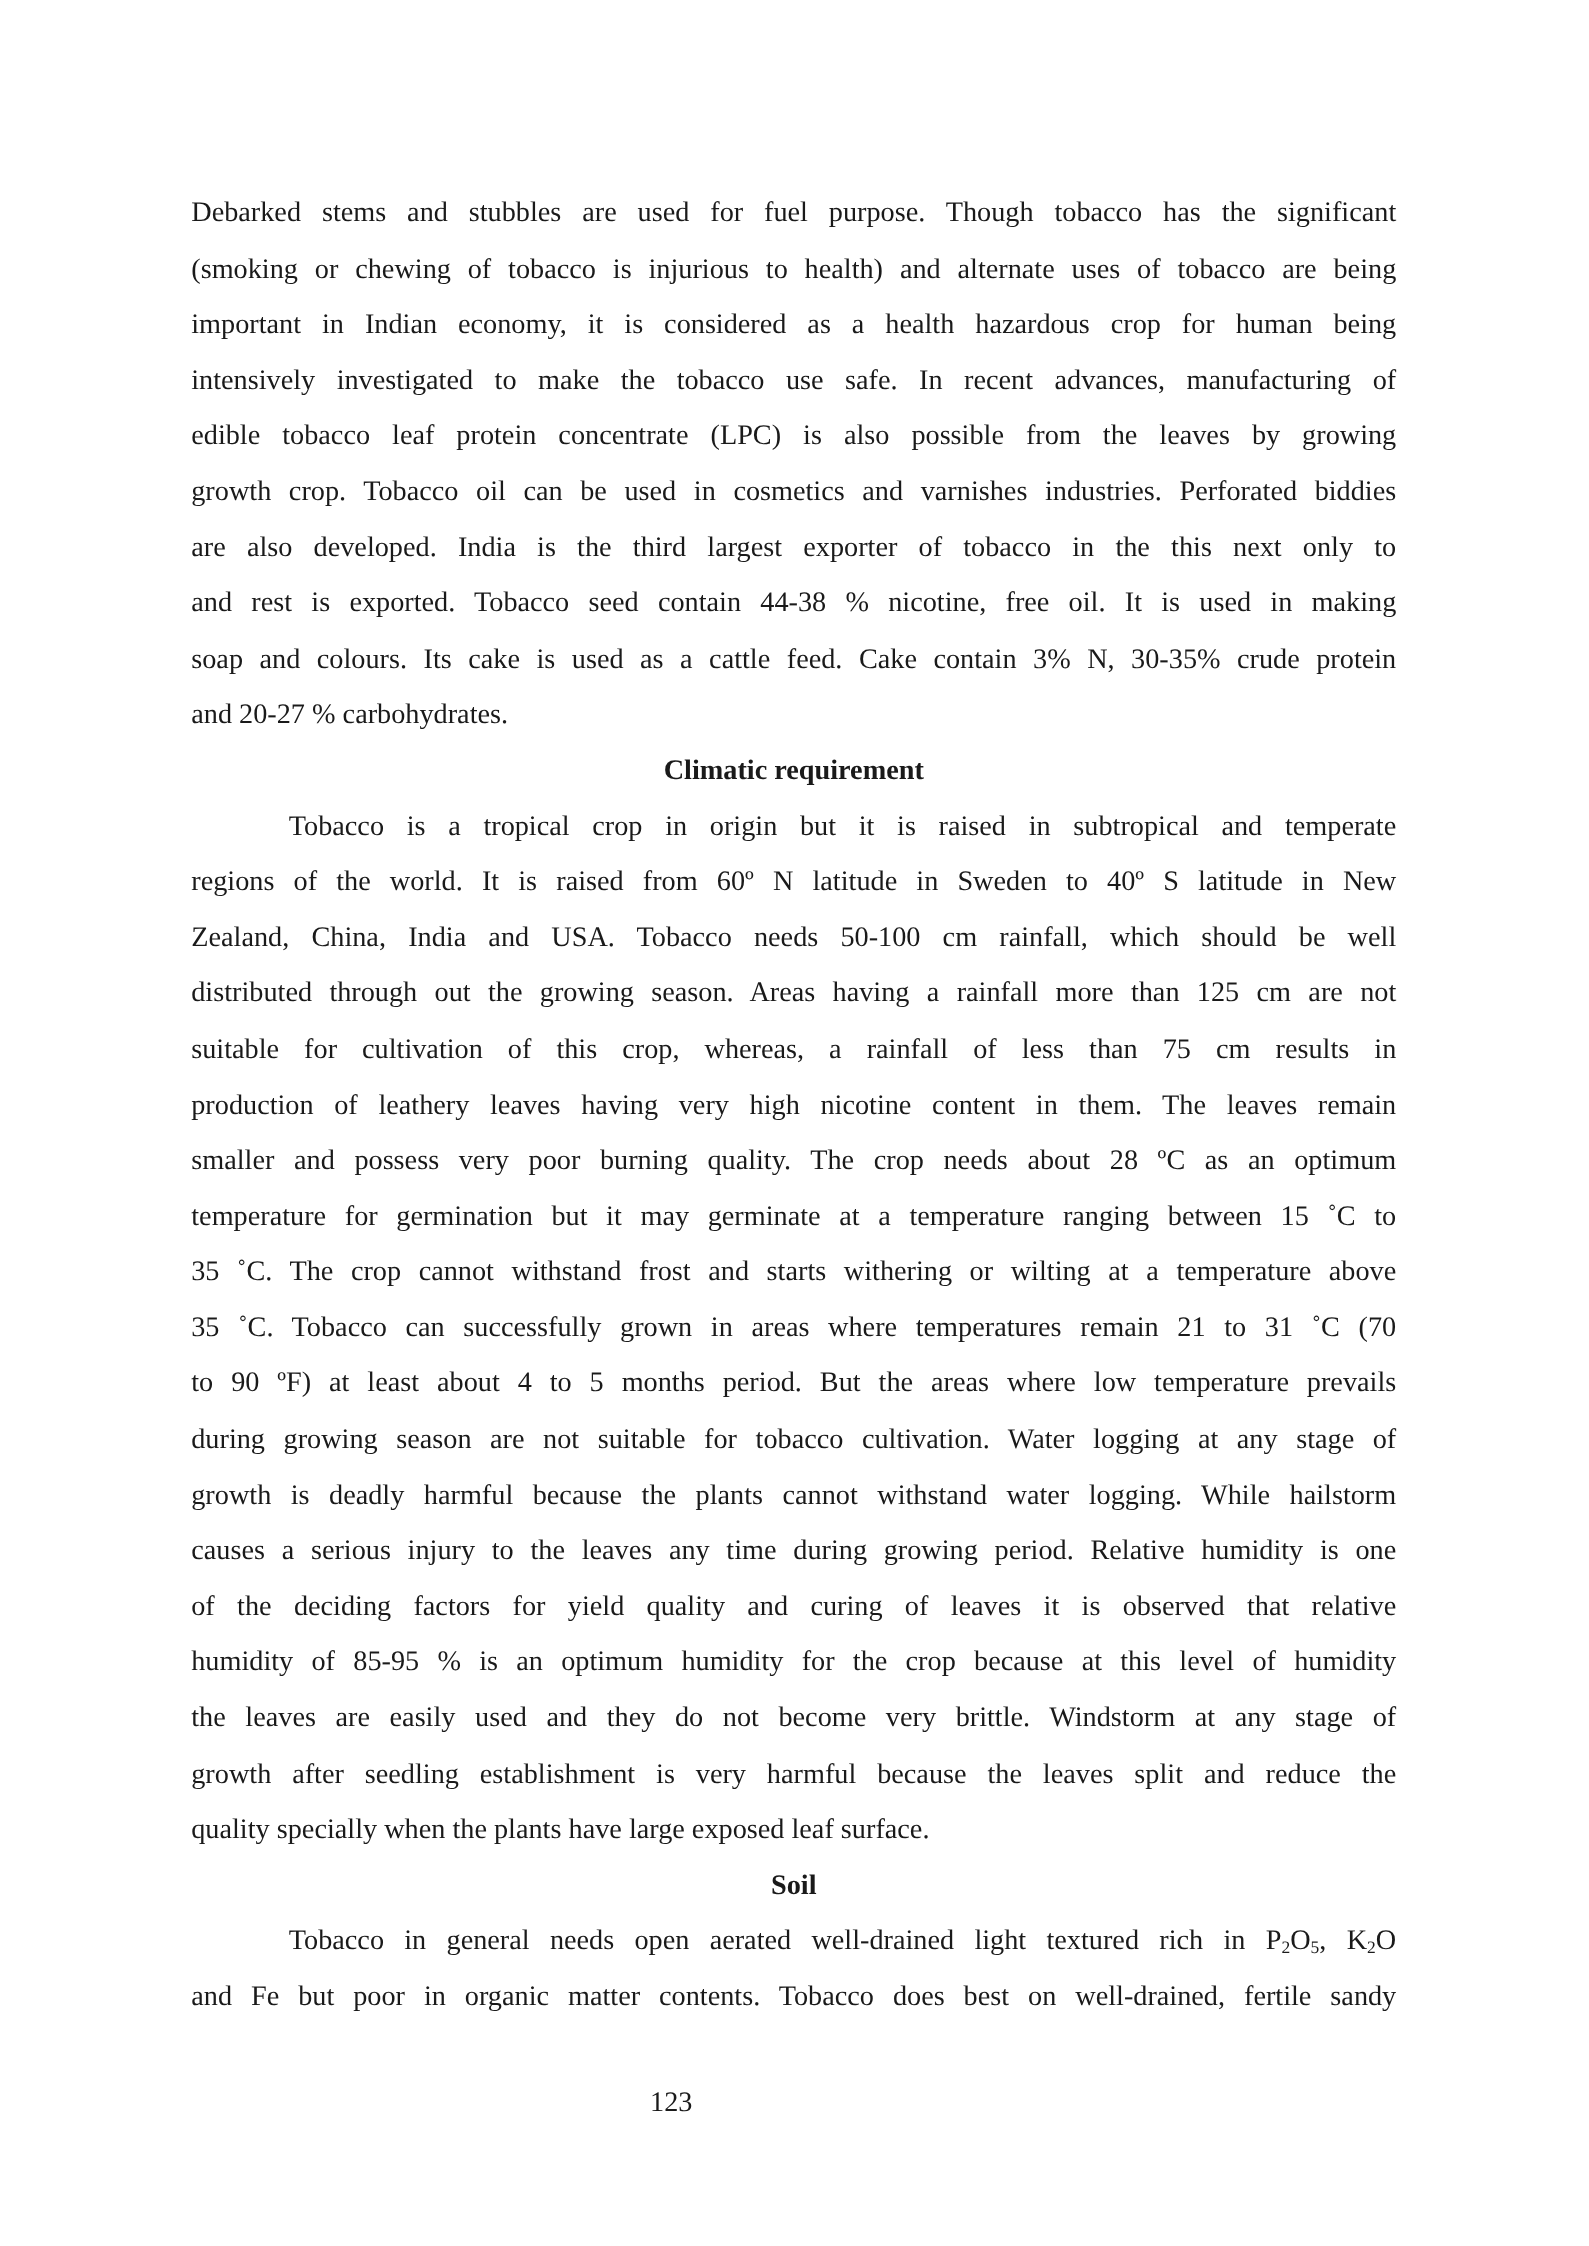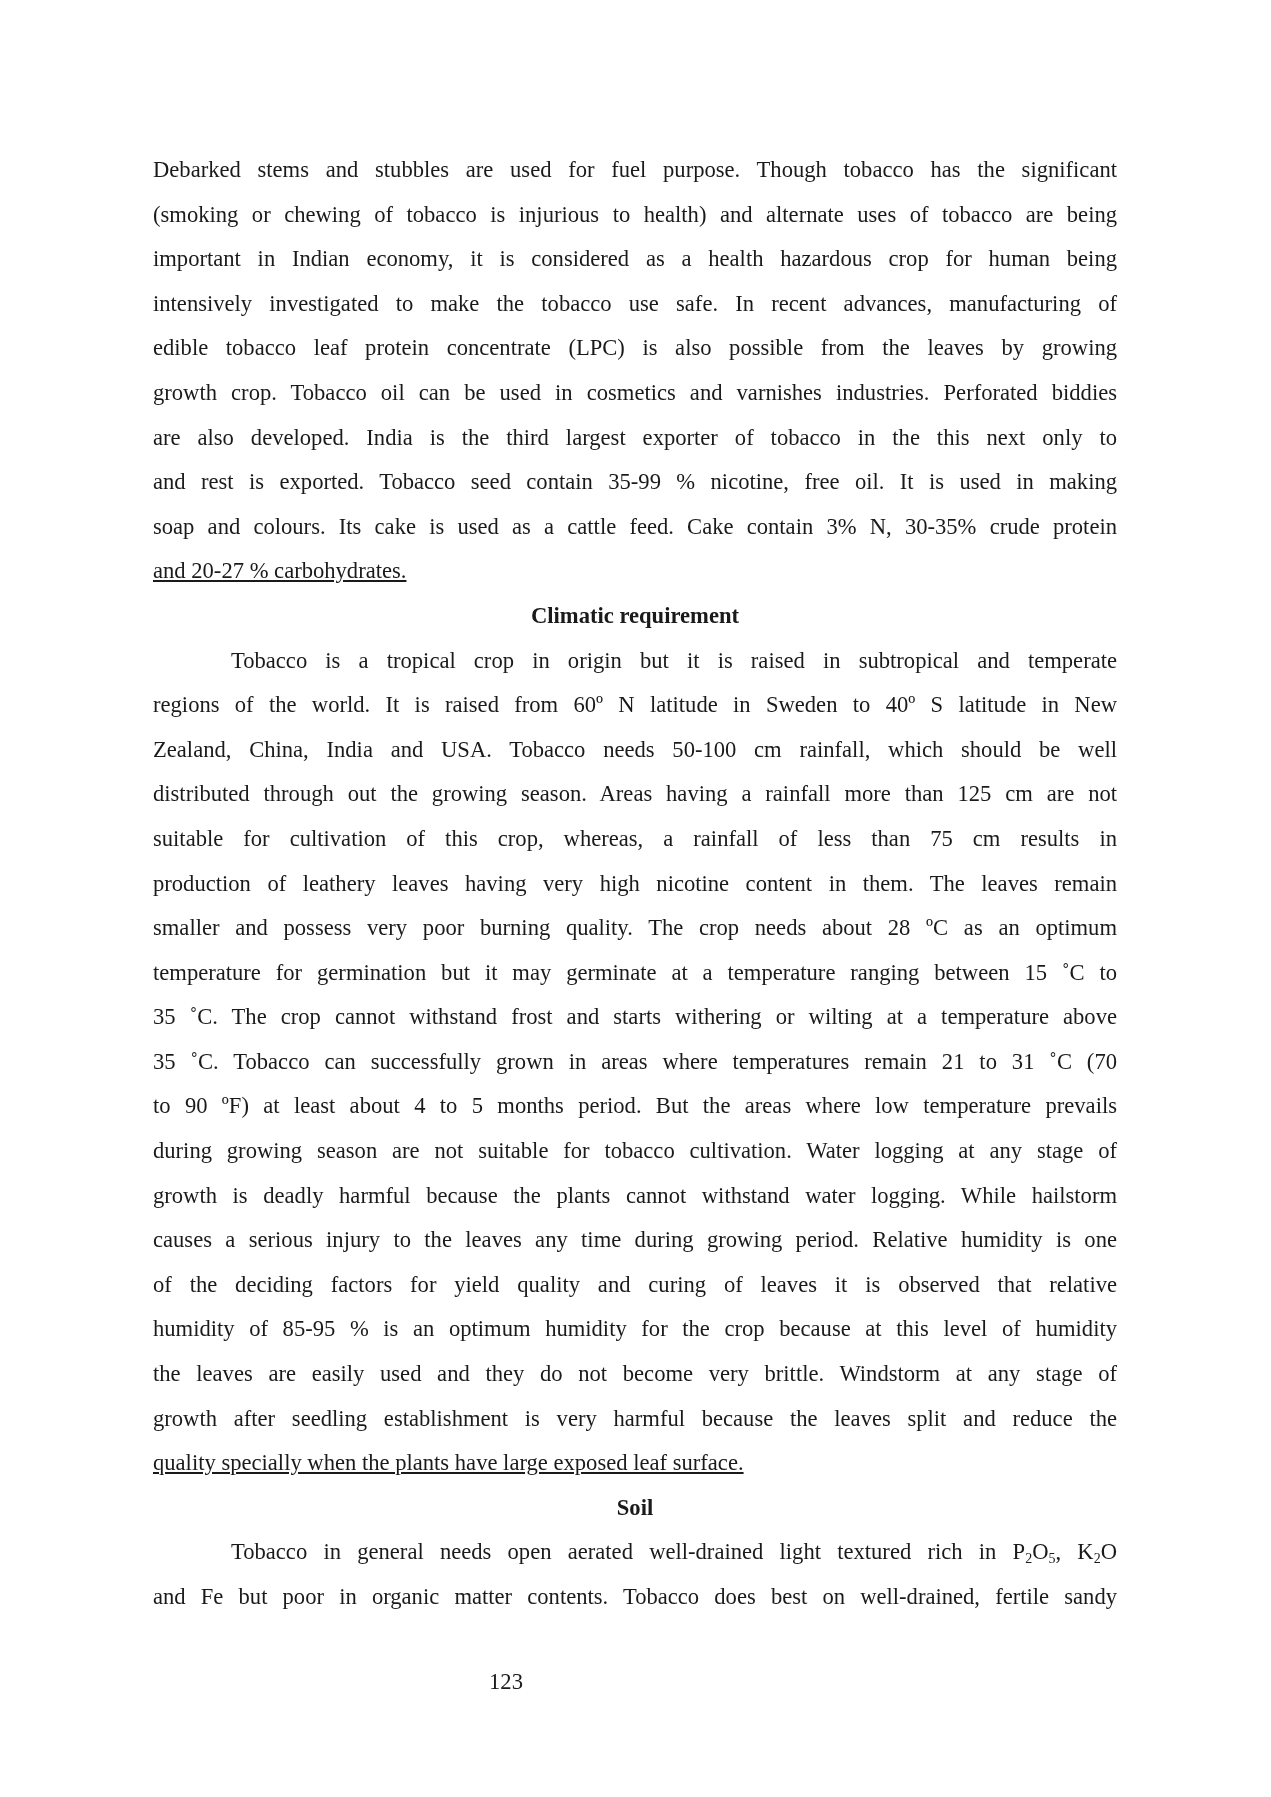--- a/index.html
+++ b/index.html
@@ -25,21 +25,20 @@
     display: block;
     height: 44.6px;
     line-height: 44.6px;
     font-size: 22.6px;
     white-space: nowrap;
     text-align: justify;
     text-align-last: justify;
   }
   .line.last {
     text-align-last: left;
-    text-decoration: underline;
   }
   .line.indent {
     padding-left: 78px;
   }
   .heading {
     display: block;
     height: 44.6px;
     line-height: 44.6px;
     font-size: 22.6px;
     font-weight: bold;
@@ -47,41 +46,42 @@
     text-align: center;
   }
   .page-number {
     position: absolute;
     left: 0;
     width: 1012px;
     top: 1667px;
     text-align: center;
     font-size: 22.6px;
     line-height: 30px;
+    padding-left: 31px;
   }
   sub {
     font-size: 0.62em;
     vertical-align: -0.25em;
     line-height: 0;
   }
 </style>
 </head>
 <body>
 
 <div class="page">
 
   <div>
     <span class="line">Debarked stems and stubbles are used for fuel purpose.  Though tobacco has the significant</span>
     <span class="line">(smoking or chewing of tobacco is injurious to health) and alternate uses of tobacco are being</span>
     <span class="line">important in Indian economy, it is considered as a health hazardous crop for human being</span>
     <span class="line">intensively investigated to make the tobacco use safe. In recent advances, manufacturing of</span>
     <span class="line">edible tobacco leaf protein concentrate (LPC) is also possible from the leaves by growing</span>
     <span class="line">growth crop. Tobacco oil can be used in cosmetics and varnishes industries. Perforated biddies</span>
     <span class="line">are also developed. India is the third largest exporter of tobacco in the this next only to</span>
-    <span class="line">and rest is exported. Tobacco seed contain 35-99 % nicotine, free oil. It is used in making</span>
+    <span class="line">and rest is exported. Tobacco seed contain 44-38 % nicotine, free oil. It is used in making</span>
     <span class="line">soap and colours. Its cake is used as a cattle feed. Cake contain 3% N, 30-35% crude protein</span>
     <span class="line last">and 20-27 % carbohydrates.</span>
   </div>
 
   <span class="heading">Climatic requirement</span>
 
   <div>
     <span class="line indent">Tobacco is a tropical crop in origin but it is raised in subtropical and temperate</span>
     <span class="line">regions of the world. It is raised from 60º N latitude in Sweden to 40º S latitude in New</span>
     <span class="line">Zealand, China, India and USA. Tobacco needs 50-100 cm rainfall, which should be well</span>

